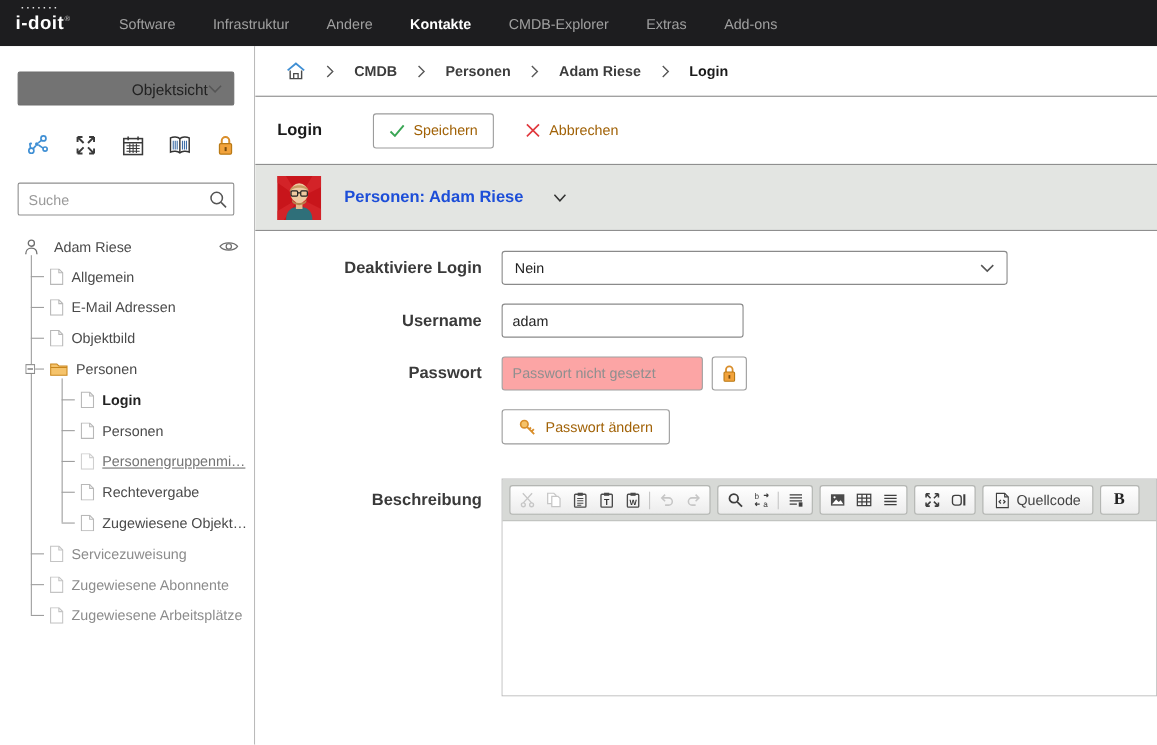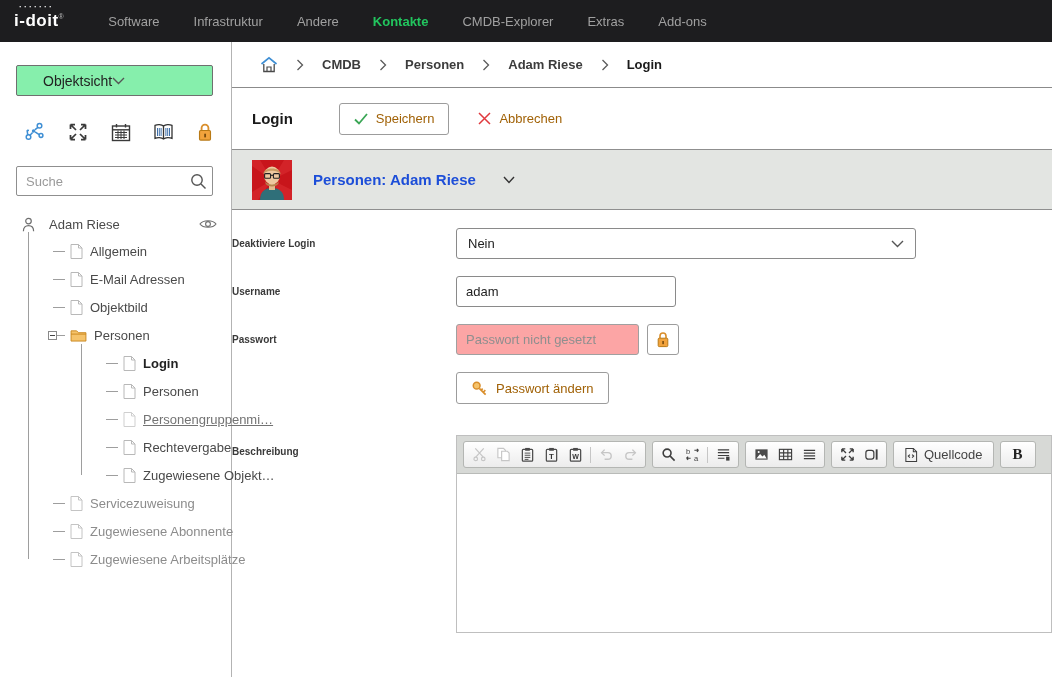--- a/index.html
+++ b/index.html
@@ -7,46 +7,46 @@
               font-family:"Liberation Sans", sans-serif; }
 
   
   .navbar { height:42px; background:#1d1d1f; display:flex; align-items:center; padding-left:14px; }
   .brand { position:relative; color:#fff; font-size:17px; font-weight:700; letter-spacing:.5px;
            margin-right:44px; cursor:pointer; }
   .brand .dots { position:absolute; top:-9px; left:5px; font-size:9px; letter-spacing:2px; color:#e8e8e8; }
   .brand .reg { font-size:7px; vertical-align:super; color:#bdbdbd; font-weight:400; }
   .nav-items { display:flex; gap:34px; }
   .nav-item { color:#a0a0a0; font-size:13px; cursor:pointer; }
-  .nav-item.active { color:#22c55e; font-weight:700; }
+  .nav-item.active { color:#ffffff; font-weight:700; }
 
   
   .shell { display:flex; height:635px; }
   .sidebar { width:232px; flex:none; border-right:1px solid #b3b3b3; background:#fff; }
   .main { flex:1; overflow:hidden; background:#fff; }
 
   
   .obj-select { margin:23px 16px 0 16px; width:197px; height:31px; border:1px solid #6f6f6f;
-                border-radius:2px; background:#86efac; display:flex; align-items:center;
-                justify-content:flex-start; padding:0 26px; font-size:14px; color:#222; cursor:pointer; }
+                border-radius:2px; background:#737373; display:flex; align-items:center;
+                justify-content:flex-end; padding:0 10px; font-size:14px; color:#222; cursor:pointer; }
   .icon-row { margin:26px 18px 0 24px; display:flex; justify-content:space-between; align-items:center; }
   .icon-row > span { display:flex; cursor:pointer; }
   .search-wrap { position:relative; margin:24px 16px 0 16px; }
   .search-wrap input { width:197px; height:30px; border:1px solid #8f8f8f; border-radius:2px;
                        padding:0 30px 0 9px; font-size:13px; color:#333;
                        font-family:"Liberation Sans", sans-serif; }
   .search-wrap input::placeholder { color:#9a9a9a; }
   .search-wrap .mag { position:absolute; right:8px; top:7px; display:flex; }
 
   
   .tree { margin-top:15px; font-size:13px; color:#4a4a4a; }
   .t-root { display:flex; align-items:center; height:26px; padding:0 14px 0 22px; }
   .t-root .t-label { margin-left:7px; }
   .t-root .eye { margin-left:auto; display:flex; cursor:pointer; }
-  .t-group { position:relative; margin-left:28px;padding-left:25px; }
+  .t-group { position:relative; margin-left:28px; }
   .t-group::before { content:""; position:absolute; left:0; top:-5px; bottom:14px;
                      border-left:1px solid #9e9e9e; }
   .t-row { position:relative; display:flex; align-items:center; height:28px; cursor:pointer; }
   .t-row::before { content:""; width:12px; height:0; border-top:1px solid #9e9e9e;
                    margin-right:5px; flex:none; }
   .t-icon { margin-right:7px; flex:none; display:flex; }
   .t-label { white-space:nowrap; }
   .t-row.active .t-label { font-weight:700; color:#222; }
   .t-row.muted .t-label { color:#737373;text-decoration:underline; }
   .t-row.dim .t-label { color:#8c8c8c; }
@@ -71,21 +71,21 @@
   .band { height:61px; background:#e3e5e2; border-top:1px solid #8f8f8f; border-bottom:1px solid #8f8f8f;
           display:flex; align-items:center; padding-left:20px; }
   .avatar { width:40px; height:40px; margin-right:21px; display:flex; }
   .band-title { font-size:15px; font-weight:700; color:#1d4ed8; }
   .band-chev { margin-left:27px; display:flex; cursor:pointer; }
 
   
   .form { padding-top:18px; }
   .form-row { display:flex; align-items:center; margin-bottom:17px; }
   .form-row.top { align-items:flex-start; margin-bottom:0; }
-  .f-label { width:206px; flex:none; text-align:left; font-size:10px; font-weight:700; color:#3a3a3a; }
+  .f-label { width:206px; flex:none; text-align:right; font-size:15px; font-weight:700; color:#3a3a3a; }
   .form-row.top .f-label { padding-top:11px; }
   .f-field { margin-left:18px; display:flex; align-items:center; gap:6px; }
   .sel { width:460px; height:31px; border:1px solid #8a8a8a; border-radius:3px; background:#fff;
          display:flex; align-items:center; justify-content:space-between; padding:0 11px;
          font-size:13px; color:#222; cursor:pointer; }
   .inp { height:31px; border:1px solid #8a8a8a; border-radius:3px; padding:0 9px; font-size:13px;
          color:#222; font-family:"Liberation Sans", sans-serif; background:#fff; }
   .inp:disabled { background:#fca5a5; border-color:#a0a0a0; }
   .inp.date { width:114px; } .inp.time { width:62px; } .inp.user { width:220px; }
   .inp.pass { width:183px; } .inp.pass::placeholder { color:#8f8f8f; }

